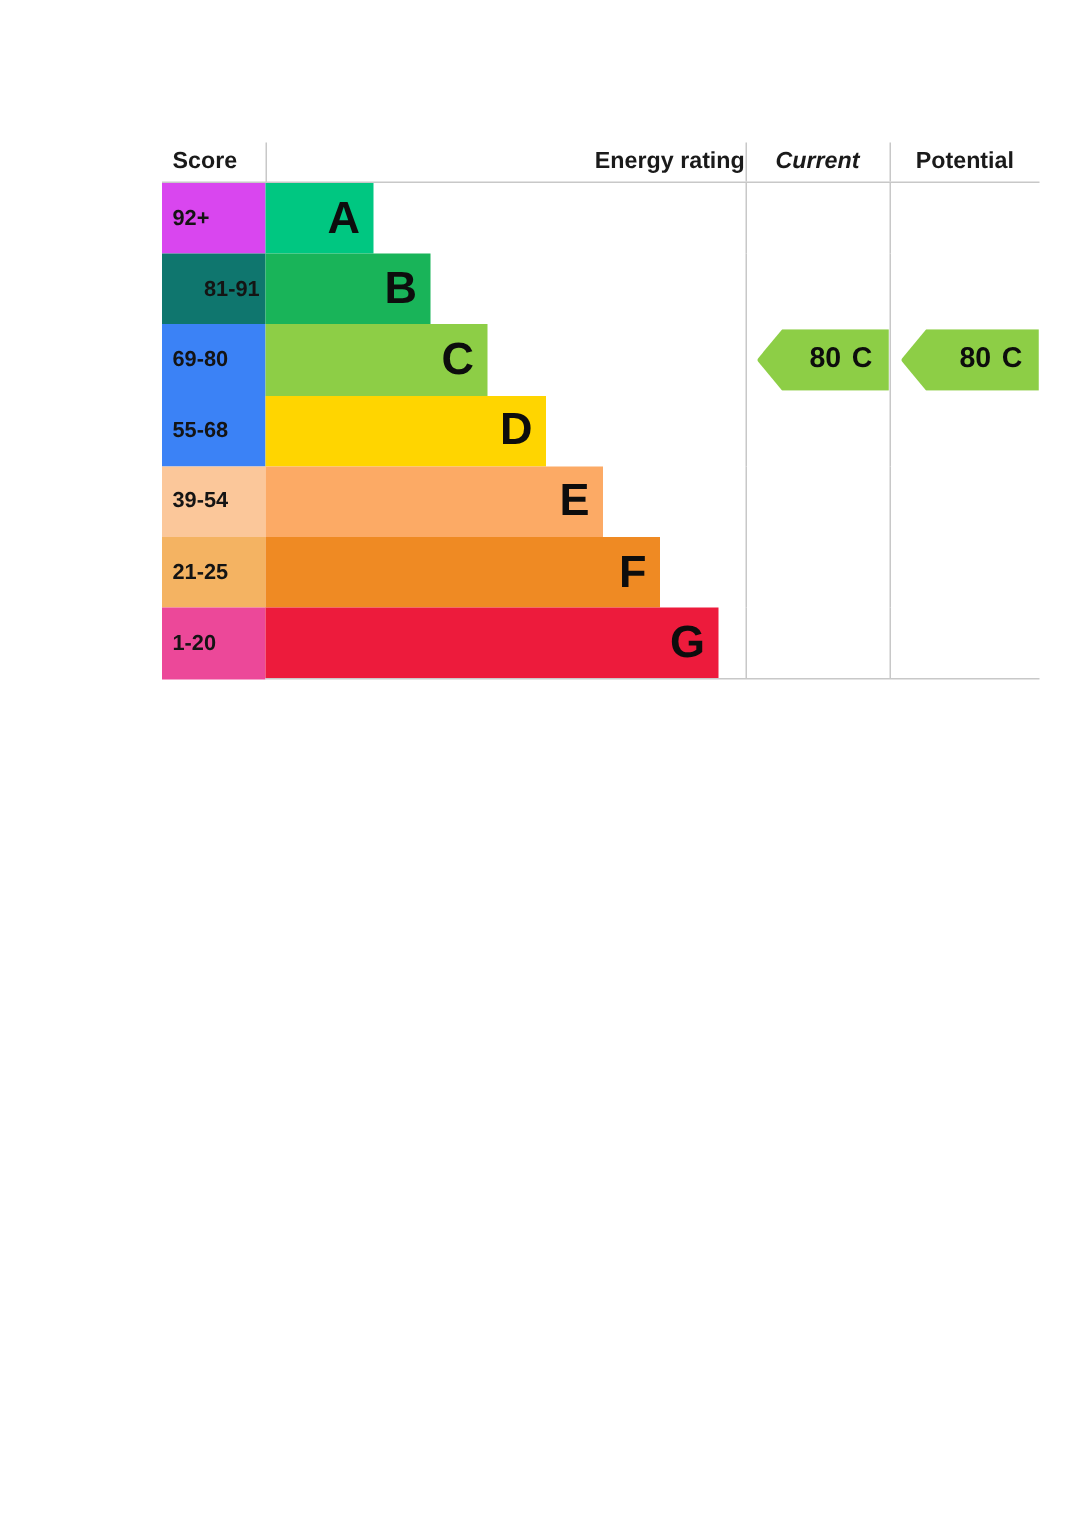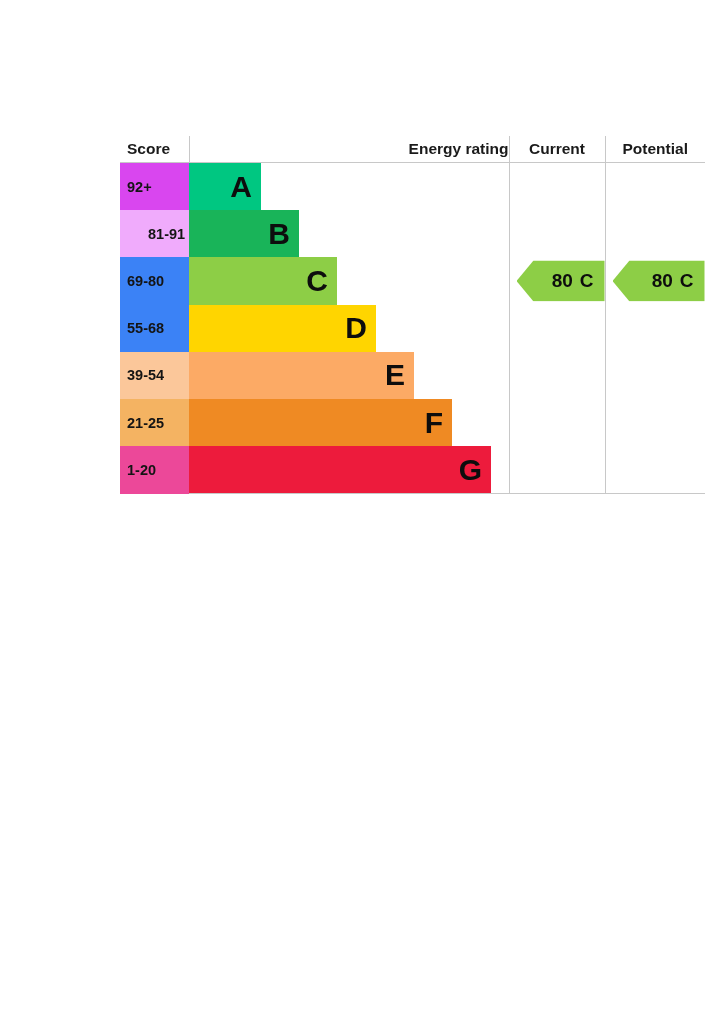--- a/index.html
+++ b/index.html
@@ -10,24 +10,23 @@
   body {
     width: 724px;
     height: 1024px;
     font-family: "Liberation Sans", sans-serif;
     position: relative;
     overflow: hidden;
   }
 
   #epc-wrap {
     position: absolute;
-    left: 120px;
+    left: 108px;
     top: 95px;
     width: 585px;
-    margin-top: 41px;
   }
 
   table.epc {
     border-collapse: collapse;
     table-layout: fixed;
     width: 585px;
     border: 0;
   }
 
   
@@ -42,21 +41,21 @@
     font-weight: bold;
     color: #1a1a1a;
     padding: 0 0 4px 0;
     height: 22px;
     vertical-align: bottom;
     border-bottom: 1px solid #c8c8c8;
     white-space: nowrap;
   }
   th.h-score     { text-align: left;   padding-left: 7px; border-right: 1px solid #c8c8c8; }
   th.h-rating    { text-align: right;   padding-left: 9px; }
-  th.h-current   { text-align: center; border-left: 1px solid #c8c8c8; }
+  th.h-current   { text-align: center; border-left: 1px solid #c8c8c8; font-style: italic; }
   th.h-potential { text-align: center; border-left: 1px solid #c8c8c8; }
 
   
   tbody tr { height: 47.2px; }
 
   td.score-cell {
     padding: 0 0 0 7px;
     font-size: 14.5px;
     font-weight: bold;
     color: #141414;
@@ -142,21 +141,21 @@
           <td class="score-cell" style="background: #d946ef;">92+</td>
           <td class="bar-cell">
             <div class="bar" style="background: rgb(0, 199, 129); width: 72px;">
               <span class="bar-letter">A</span>
             </div>
           </td>
           <td class="ind-cell"></td>
           <td class="ind-cell"></td>
         </tr>
         <tr>
-          <td class="score-cell" style="background: #f0abfc; padding-left: 28px;">81-91</td>
+          <td class="score-cell" style="background: #0f766e; padding-left: 28px;">81-91</td>
           <td class="bar-cell">
             <div class="bar" style="background: rgb(25, 180, 89); width: 110px;">
               <span class="bar-letter">B</span>
             </div>
           </td>
           <td class="ind-cell"></td>
           <td class="ind-cell"></td>
         </tr>
         <tr>
           <td class="score-cell" style="background: #3b82f6;">69-80</td>

